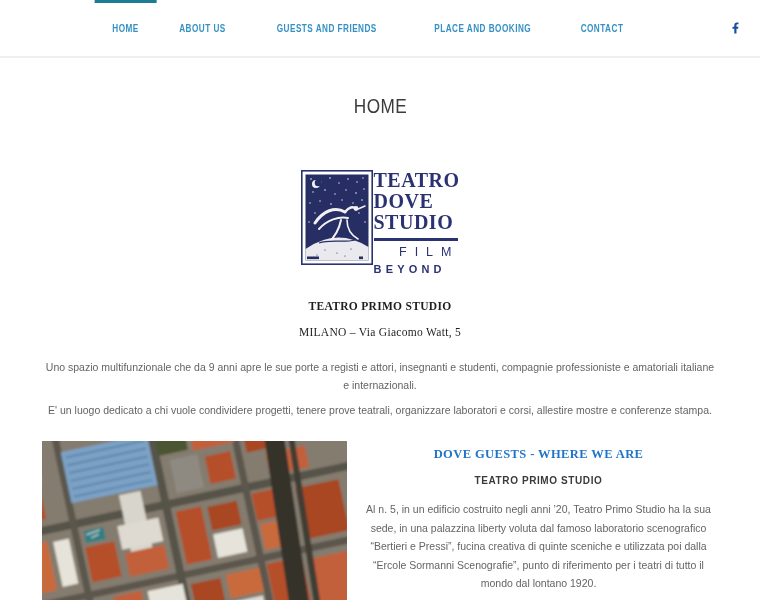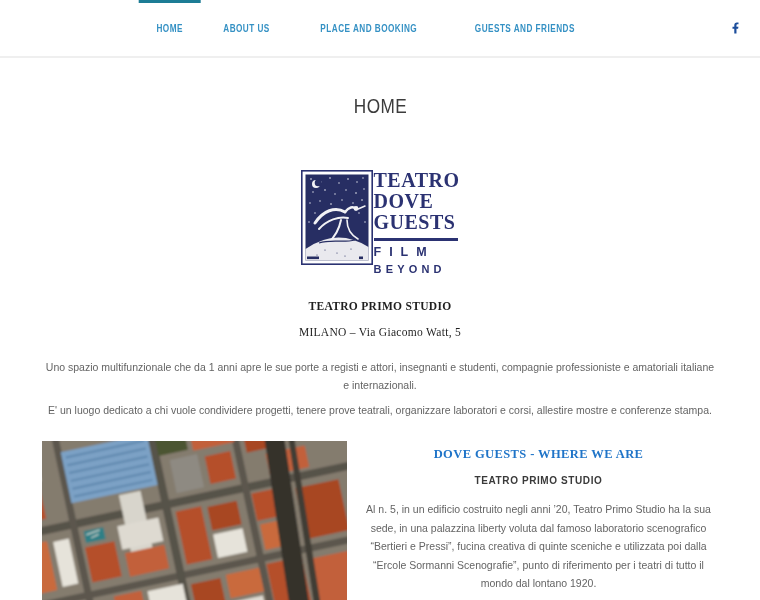--- a/index.html
+++ b/index.html
@@ -50,21 +50,21 @@
     margin-top: 50px; display: flex; justify-content: center;
     align-items: flex-start; gap: 1px;
   }
   .logo-art { width: 72px; height: 95px; display: block; }
   .logo-text { width: 86px; color: var(--logo-navy, #2b3272); padding-top: 0; }
   .logo-main {
     font-family: "Liberation Serif", serif; font-weight: 700;
     font-size: 20px; line-height: 21px; letter-spacing: 0.5px; white-space: nowrap;
   }
   .logo-rule { height: 3px; background: var(--logo-navy, #2b3272); width: 84px; margin: 5px 0 4px; }
-  .logo-film { font-size: 12.5px; font-weight: 700; letter-spacing: 8px; white-space: nowrap; }
+  .logo-film { font-size: 12.5px; font-weight: 400; letter-spacing: 8px; white-space: nowrap; text-align: right; }
   .logo-beyond { font-size: 11px; font-weight: 700; letter-spacing: 4.2px; margin-top: 4px; white-space: nowrap; }
   
   .intro-name {
     margin: 25px 0 0; text-align: center;
     font-family: "Liberation Serif", serif; font-weight: 700;
     font-size: 11.5px; color: #1f1f1f; letter-spacing: 0.3px;
   }
   .intro-address {
     margin: 14px 0 0; text-align: center;
     font-family: "Liberation Serif", serif; font-weight: 400;
@@ -96,24 +96,27 @@
 
 <header class="header">
   <nav class="nav">
     <a class="nav-item active">
         <span class="nav-label">HOME</span>
       </a>
     <a class="nav-item">
         <span class="nav-label">ABOUT US</span>
       </a>
     <a class="nav-item">
+        <span class="nav-label">GUESTS AND FRIENDS</span>
+      </a>
+    <a class="nav-item">
         <span class="nav-label">PLACE AND BOOKING</span>
       </a>
     <a class="nav-item">
-        <span class="nav-label">GUESTS AND FRIENDS</span>
+        <span class="nav-label">CONTACT</span>
       </a>
   </nav>
   <a class="fb-link">
     <svg width="7" height="12" viewBox="0 0 320 512">
       <path fill="#1c4e9c" d="M279.14 288l14.22-92.66h-88.91v-60.13c0-25.35 12.42-50.06 52.24-50.06h40.42V6.26S260.43 0 225.36 0c-73.22 0-121.08 44.38-121.08 124.72v70.62H22.89V288h81.39v224h100.17V288z"></path>
     </svg>
   </a>
 </header>
 
 <main>
@@ -167,30 +170,30 @@
           <circle cx="50" cy="79" r="0.6"></circle>
         <circle cx="44" cy="86" r="0.6"></circle>
           <circle cx="16" cy="85" r="0.6"></circle>
       </g>
       <rect x="6" y="86.5" width="12" height="2.6" fill="#272e63"></rect>
       <rect x="58" y="86.5" width="4" height="2.6" fill="#272e63"></rect>
     </svg>
     <div class="logo-text">
       <div class="logo-main">TEATRO</div>
       <div class="logo-main">DOVE</div>
-      <div class="logo-main">GUESTS</div>
+      <div class="logo-main">STUDIO</div>
       <div class="logo-rule"></div>
       <div class="logo-film">FILM</div>
       <div class="logo-beyond">BEYOND</div>
     </div>
   </div>
 
   <p class="intro-name">TEATRO PRIMO STUDIO</p>
   <p class="intro-address">MILANO – Via Giacomo Watt, 5</p>
-  <p class="intro-p">Uno spazio multifunzionale che da 1 anni apre le sue porte a registi e attori, insegnanti e studenti, compagnie professioniste e amatoriali italiane e internazionali.</p>
+  <p class="intro-p">Uno spazio multifunzionale che da 9 anni apre le sue porte a registi e attori, insegnanti e studenti, compagnie professioniste e amatoriali italiane e internazionali.</p>
   <p class="intro-p">E' un luogo dedicato a chi vuole condividere progetti, tenere prove teatrali, organizzare laboratori e corsi, allestire mostre e conferenze stampa.</p>
 
   <section class="cols">
     <div class="col-photo">
       <svg width="305" height="230" viewBox="0 0 305 230" preserveAspectRatio="none">
         <defs>
           <filter id="soft" x="-5%" y="-5%" width="110%" height="110%">
               <feGaussianBlur stdDeviation="0.8"></feGaussianBlur>
             </filter>
           <clipPath id="pc">

